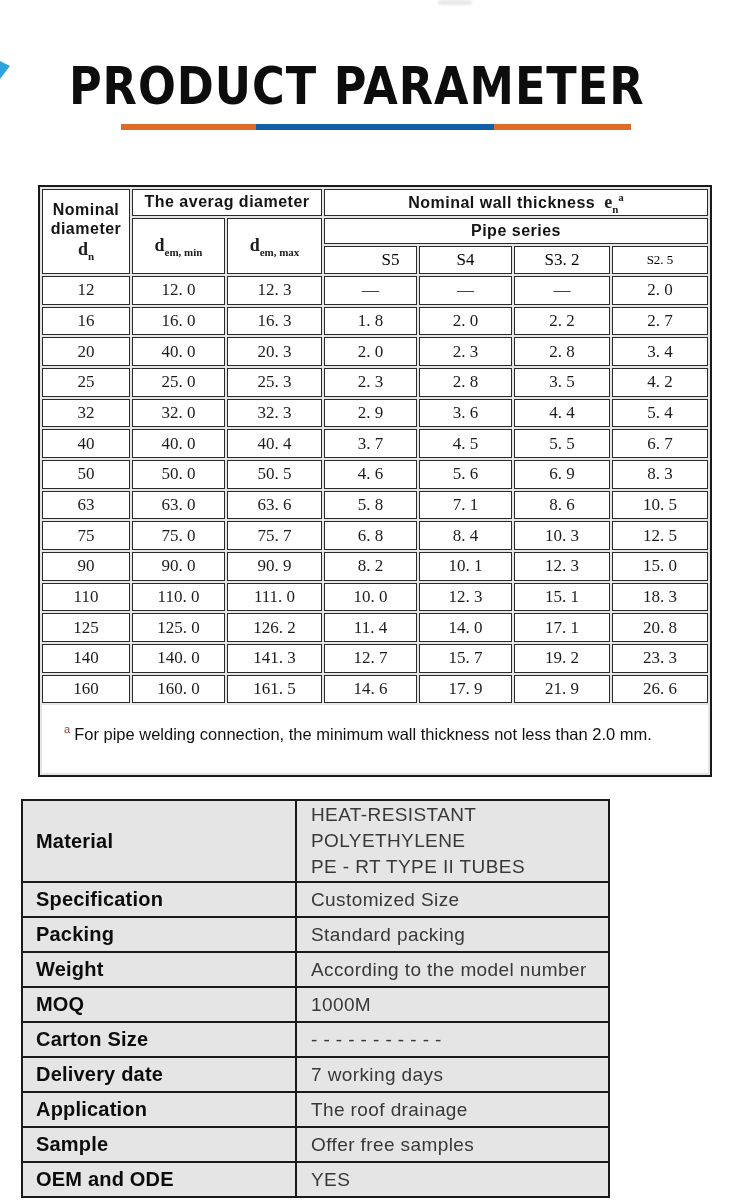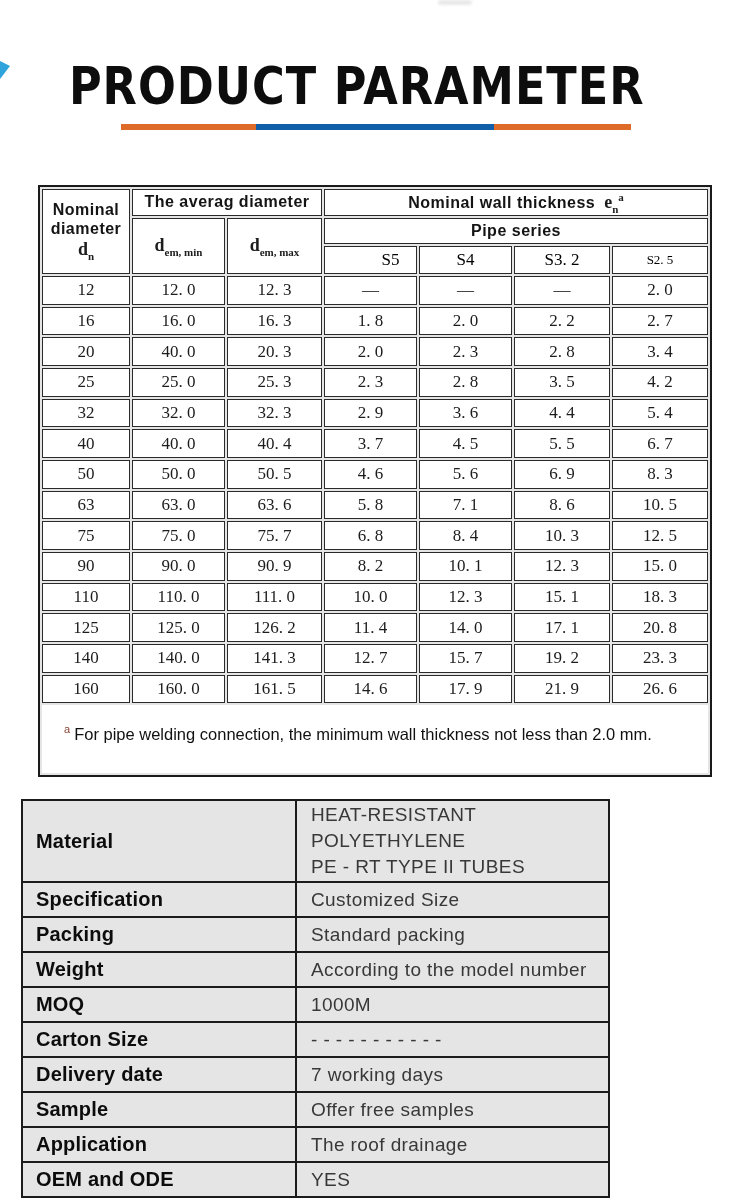--- a/index.html
+++ b/index.html
@@ -307,29 +307,29 @@
           <div>- - - - - - - - - - -</div>
         </td>
       </tr>
       <tr>
         <td class="lbl">Delivery date</td>
         <td class="val">
           <div>7 working days</div>
         </td>
       </tr>
       <tr>
+        <td class="lbl">Application</td>
+        <td class="val">
+          <div>The roof drainage</div>
+        </td>
+      </tr>
+      <tr>
         <td class="lbl">Sample</td>
         <td class="val">
           <div>Offer free samples</div>
-        </td>
-      </tr>
-      <tr>
-        <td class="lbl">Application</td>
-        <td class="val">
-          <div>The roof drainage</div>
         </td>
       </tr>
       <tr>
         <td class="lbl">OEM and ODE</td>
         <td class="val">
           <div>YES</div>
         </td>
       </tr>
     </tbody>
 </table>

